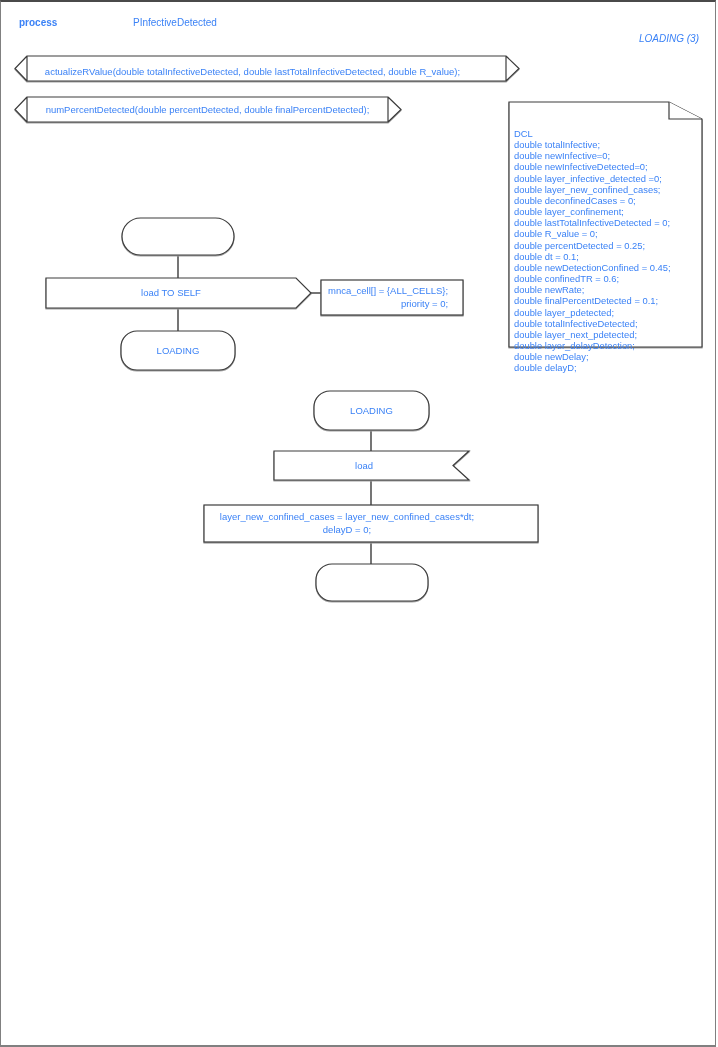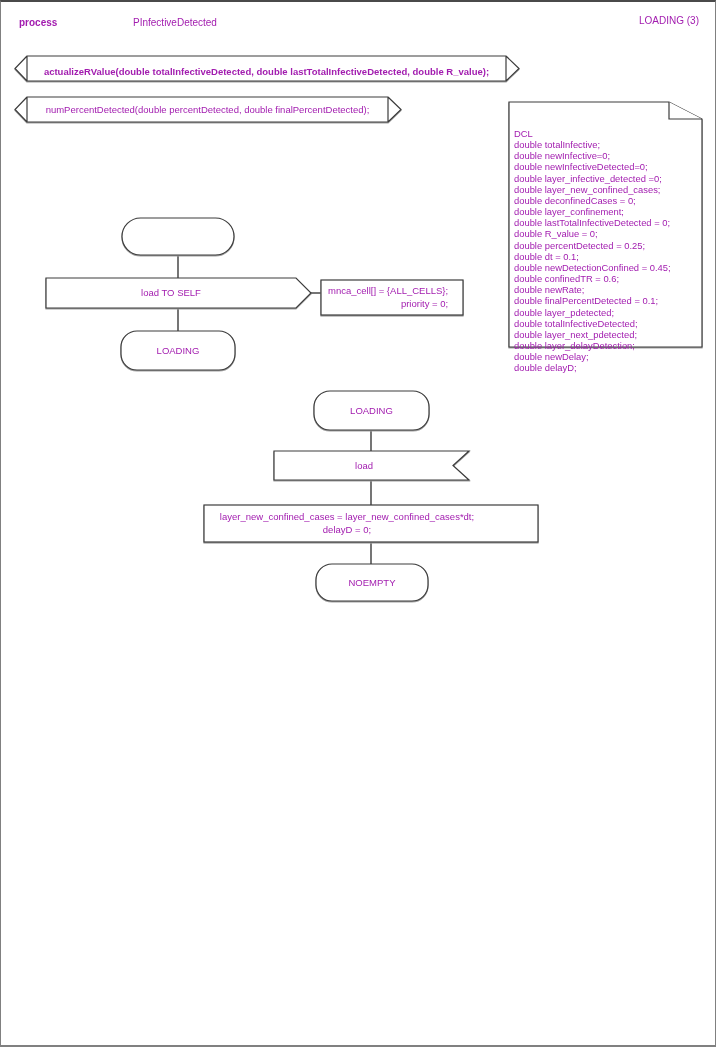--- a/index.html
+++ b/index.html
@@ -4,21 +4,21 @@
 <style>
   html,body{margin:0;padding:0;background:#fff;}
   .page{
     position:relative;
     width:714px;height:1043px;
     background:#fff;
     border:1px solid #808080;
     border-top:2px solid #4a4a4a;
     border-bottom:2px solid #808080;
     font-family:"Liberation Sans", sans-serif;
-    color:#a21caf;
+    color:#3b82f6;
     overflow:hidden;
   }
   .hdr{position:absolute;font-size:10px;white-space:nowrap;}
   .hdr.bold{font-weight:bold;}
   svg.layer{position:absolute;left:0;top:0;width:714px;height:1043px;}
   .shape{stroke:#3c3c3c;stroke-width:1.2;fill:#ffffff;}
   .shadow{filter:drop-shadow(0.8px 1.4px 0px #9f9f9f);}
   .conn{stroke:#1a1a1a;stroke-width:1.2;fill:none;}
   .lbl{
     position:absolute;display:flex;align-items:center;justify-content:center;
@@ -30,21 +30,21 @@
     white-space:pre-line;text-align:left;margin-top:24px;
   }
 </style>
 </head>
 <body>
 
 <div class="page">
 
   <div class="hdr bold" style="left:18px;top:15px;">process</div>
   <div class="hdr" style="left:88px;top:15px;margin-left:44px;">PInfectiveDetected</div>
-  <div class="hdr" style="right:16px;top:13px;">LOADING (3)</div>
+  <div class="hdr" style="right:16px;top:31px;font-style:italic;">LOADING (3)</div>
 
   <svg class="layer">
 
     <g>
       <line class="conn" x1="177" y1="253" x2="177" y2="277"></line>
       <line class="conn" x1="177" y1="306" x2="177" y2="330"></line>
       <line class="conn" x1="310" y1="291" x2="320" y2="291"></line>
       <line class="conn" x1="370" y1="428" x2="370" y2="450"></line>
       <line class="conn" x1="370" y1="478" x2="370" y2="504"></line>
       <line class="conn" x1="370" y1="540" x2="370" y2="563"></line>
@@ -68,21 +68,21 @@
       <rect class="shape" x="313" y="389" width="115" height="39" rx="16" ry="16"></rect>
 
       <path class="shape" d="M273,449 H468 L452,463.5 L468,478 H273 Z"></path>
 
       <rect class="shape" x="203" y="503" width="334" height="37"></rect>
 
       <rect class="shape" x="315" y="562" width="112" height="37" rx="16" ry="16"></rect>
     </g>
   </svg>
 
-  <div class="lbl" style="left:26px;top:54px;width:479px;height:31px;font-weight:bold;">actualizeRValue(double totalInfectiveDetected, double lastTotalInfectiveDetected, double R_value);</div>
+  <div class="lbl" style="left:12px;top:54px;width:479px;height:31px;">actualizeRValue(double totalInfectiveDetected, double lastTotalInfectiveDetected, double R_value);</div>
   <div class="lbl" style="left:26px;top:95px;width:361px;height:25px;border-radius:8px;">numPercentDetected(double percentDetected, double finalPercentDetected);</div>
 
   <div class="dcl" style="left:513px;top:102px;width:185px;">DCL
 double totalInfective;
 double newInfective=0;
 double newInfectiveDetected=0;
 double layer_infective_detected =0;
 double layer_new_confined_cases;
 double deconfinedCases = 0;
 double layer_confinement;
@@ -103,15 +103,14 @@
 
   <div class="lbl" style="left:45px;top:276px;width:250px;height:30px;">load TO SELF</div>
   <div class="lbl left" style="left:327px;top:280px;width:132px;height:31px;line-height:12.5px;">mnca_cell[] = {ALL_CELLS};
 priority = 0;</div>
   <div class="lbl" style="left:120px;top:329px;width:114px;height:39px;">LOADING</div>
 
   <div class="lbl" style="left:313px;top:389px;width:115px;height:39px;">LOADING</div>
   <div class="lbl" style="left:273px;top:449px;width:180px;height:29px;">load</div>
   <div class="lbl" style="left:203px;top:503px;width:286px;height:37px;line-height:12.8px;">layer_new_confined_cases = layer_new_confined_cases*dt;
 delayD = 0;</div>
-  <div class="lbl" style="left:315px;top:562px;width:112px;height:37px;">NOEMPTY</div>
 
 </div>
 
 </body></html>

